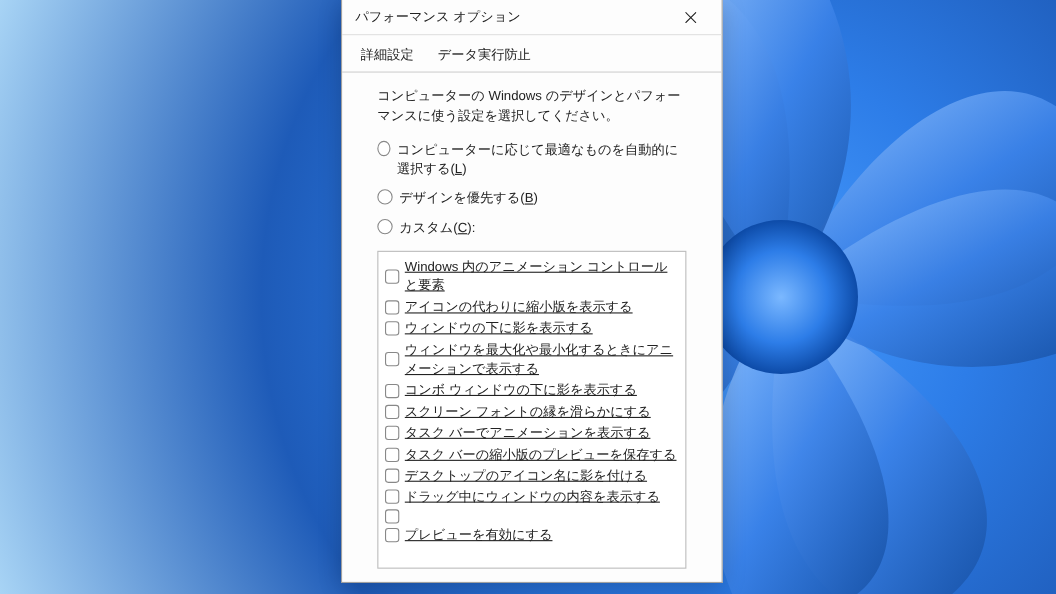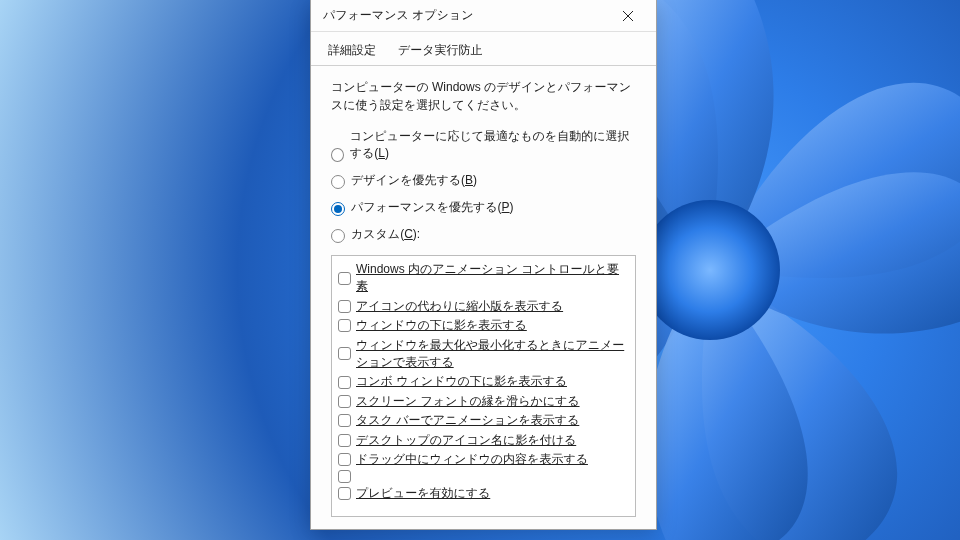--- a/index.html
+++ b/index.html
@@ -64,36 +64,36 @@
   }
   .tab.active {
     background: #fdfdfd;
     border: 1px solid #d0d0d0;
     border-bottom: 1px solid #fdfdfd;
     margin-bottom: -1px;
     border-radius: 2px 2px 0 0;
   }
   
   .content {
-    padding: 12px 20px;
+    padding: 12px 32px;
     flex: 1;
     display: flex;
     flex-direction: column;
     overflow: hidden;
   }
   
   .desc {
     font-size: 12px;
     line-height: 1.5;
     margin-bottom: 14px;
   }
   
   .radio-row {
     display: flex;
-    align-items: flex-end;
+    align-items: flex-start;
     gap: 6px;
     margin-bottom: 10px;
     cursor: pointer;
   }
   .radio {
     width: 14px; height: 14px;
     border: 1px solid #888;
     border-radius: 50%;
     display: inline-flex;
     align-items: center; justify-content: center;
@@ -192,24 +192,20 @@
       <div id="radios">
           <div class="radio-row">
             <span class="radio"></span>
             <span class="radio-label">コンピューターに応じて最適なものを自動的に選択する(<span class="hotkey">L</span>)</span>
           </div>
           <div class="radio-row">
             <span class="radio"></span>
             <span class="radio-label">デザインを優先する(<span class="hotkey">B</span>)</span>
           </div>
           <div class="radio-row">
-            <span class="radio selected"></span>
-            <span class="radio-label">パフォーマンスを優先する(<span class="hotkey">P</span>)</span>
-          </div>
-          <div class="radio-row">
             <span class="radio"></span>
             <span class="radio-label">カスタム(<span class="hotkey">C</span>):</span>
           </div>
         </div>
       <div class="list-box" id="checks">
           <div class="check-row">
             <span class="checkbox"></span>
             <span>Windows 内のアニメーション コントロールと要素</span>
           </div>
           <div class="check-row">
@@ -228,20 +224,24 @@
             <span class="checkbox"></span>
             <span>コンボ ウィンドウの下に影を表示する</span>
           </div>
           <div class="check-row">
             <span class="checkbox"></span>
             <span>スクリーン フォントの縁を滑らかにする</span>
           </div>
           <div class="check-row">
             <span class="checkbox"></span>
             <span>タスク バーでアニメーションを表示する</span>
+          </div>
+          <div class="check-row">
+            <span class="checkbox"></span>
+            <span>タスク バーの縮小版のプレビューを保存する</span>
           </div>
           <div class="check-row">
             <span class="checkbox"></span>
             <span>デスクトップのアイコン名に影を付ける</span>
           </div>
           <div class="check-row">
             <span class="checkbox"></span>
             <span>ドラッグ中にウィンドウの内容を表示する</span>
           </div>
           <div class="check-row">

